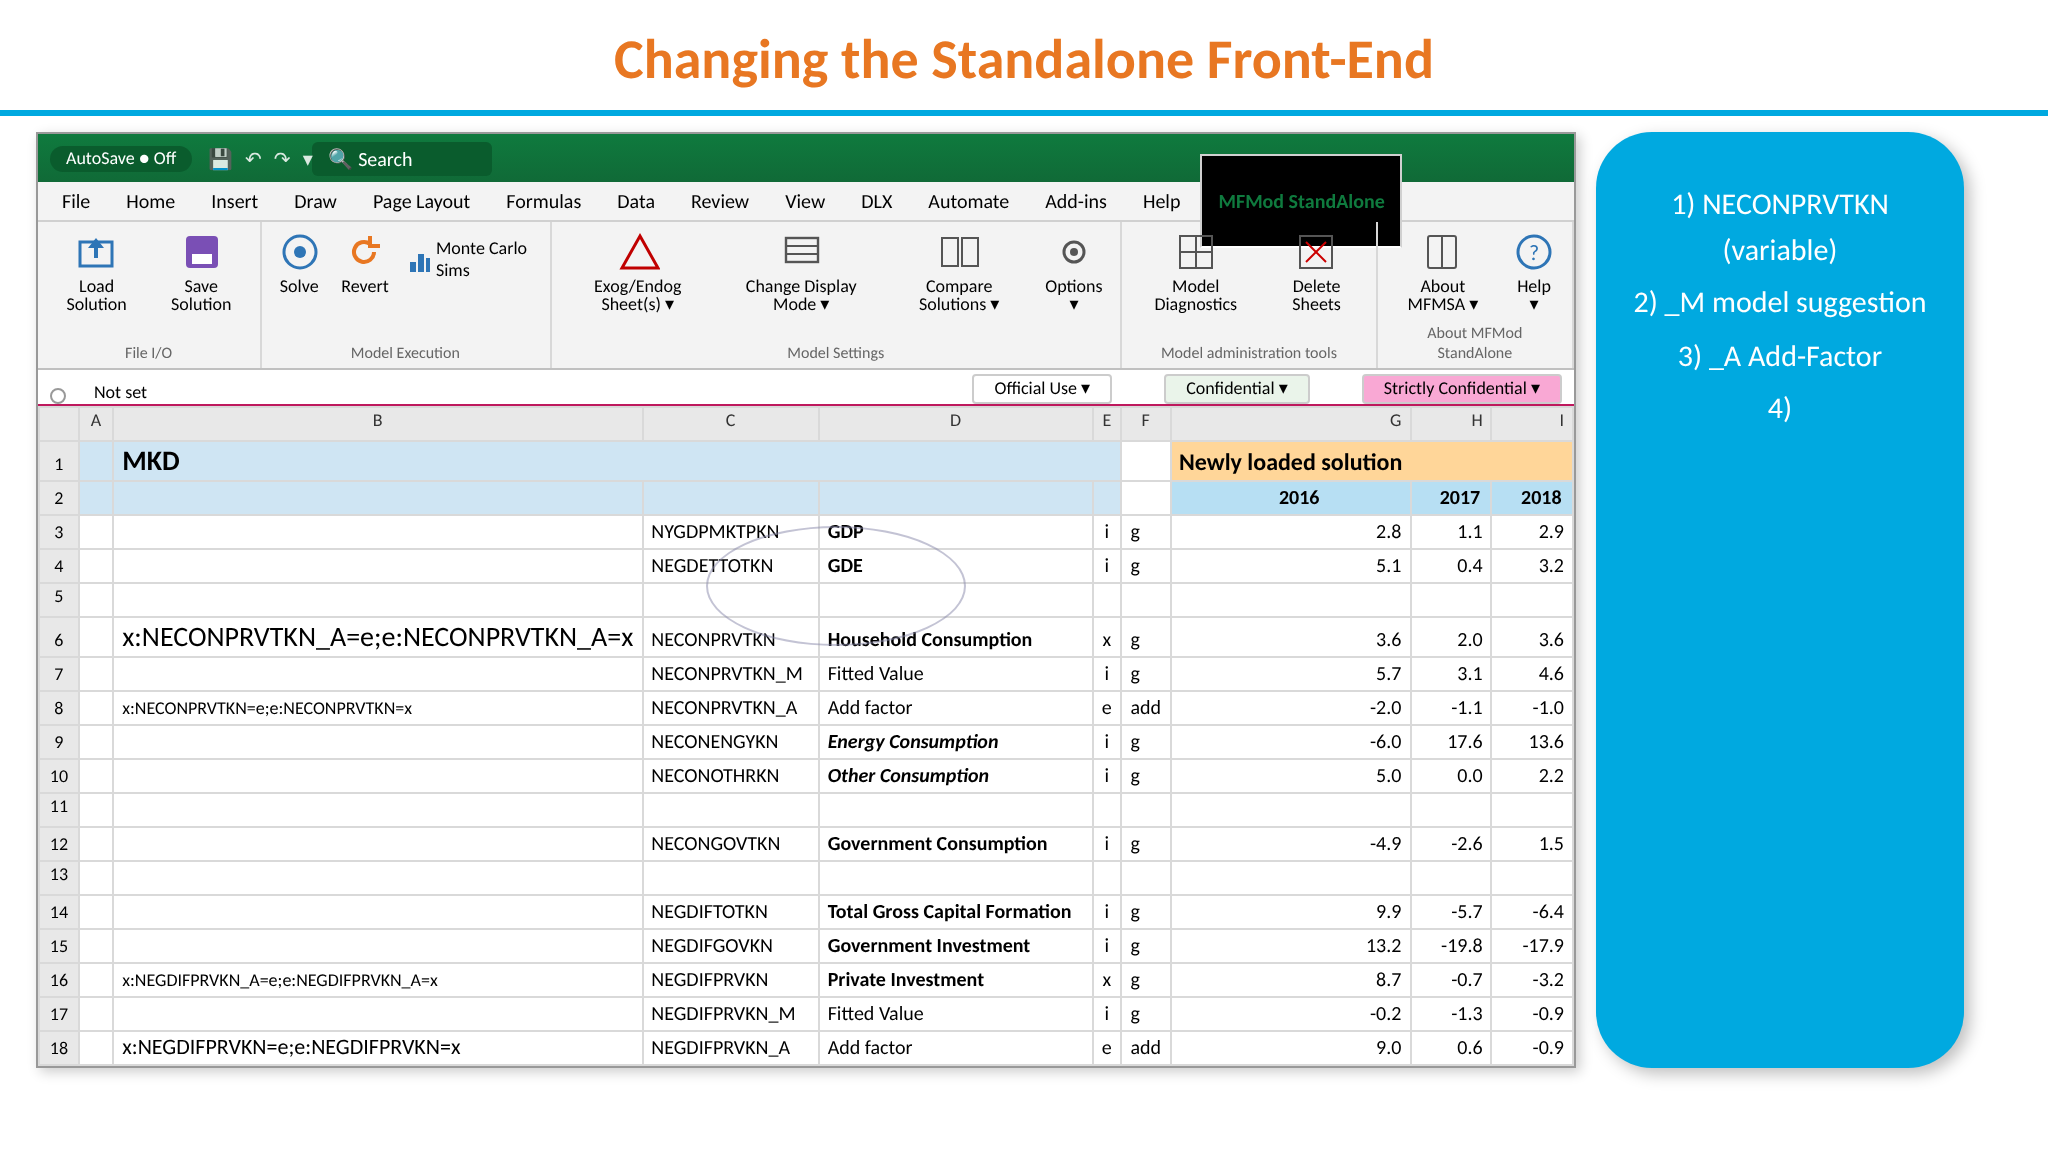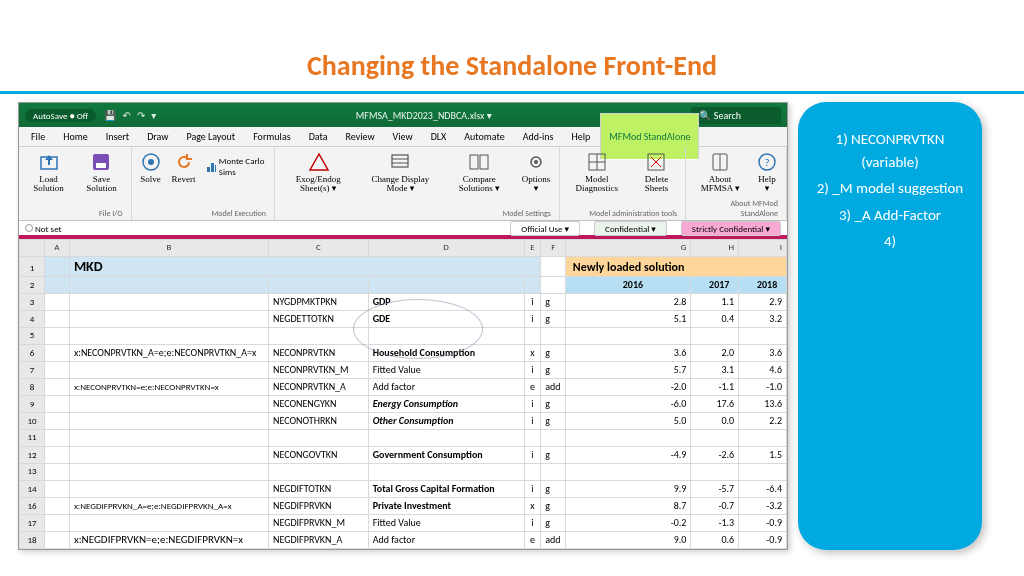--- a/index.html
+++ b/index.html
@@ -1,42 +1,42 @@
 <!DOCTYPE html>
 <html><head>
 <meta charset="utf-8">
 <style>
 * { margin: 0; padding: 0; box-sizing: border-box; }
 body { font-family: Calibri, Arial, sans-serif; background: #fff; width: 1024px; height: 576px; overflow: hidden; position: relative; }
-.slide-title { text-align: center; color: #e87722; font-size: 28px; font-weight: bold; padding: 12px 0 8px; margin-top: 36px; }
+.slide-title { text-align: center; color: #e87722; font-size: 28px; font-weight: bold; padding: 12px 0 8px; }
 .divider { height: 3px; background: #00a9e0; margin: 0 0 8px; }
 .main-area { display: flex; padding: 0 18px; gap: 10px; }
 .excel-shell { border: 1px solid #999; box-shadow: 2px 2px 6px rgba(0,0,0,0.2); width: 770px; background: #fff; font-size: 10px; }
 .titlebar { background: linear-gradient(#0f7a3e,#106a37); color: #fff; height: 24px; display: flex; align-items: center; padding: 0 6px; font-size: 10px; }
 .titlebar .autosave { background: #0a5c2d; border-radius: 10px; padding: 1px 8px; margin-right: 8px; font-size: 9px; }
 .titlebar .qat { display: flex; gap: 6px; align-items: center; }
 .titlebar .qat span { opacity: .85; }
 .titlebar .fname { flex: 1; text-align: center; opacity: .9; font-size: 10px; }
 .titlebar .search { background: #0a5c2d; border-radius: 3px; padding: 2px 40px 2px 8px; font-size: 10px; display: flex; align-items: center; }
 .ribbon-tabs { background: #f3f3f3; border-bottom: 1px solid #d0d0d0; display: flex; font-size: 10px; height: 20px; align-items: center; padding: 0 4px; gap: 2px; }
 .ribbon-tabs div { padding: 16px 8px; cursor: pointer; }
-.ribbon-tabs .active { background: #bef264; border: 1px solid #d0d0d0; border-bottom: 1px solid #fff; font-weight: normal; color: #0f7a3e; }
+.ribbon-tabs .active { background: #000000; border: 1px solid #d0d0d0; border-bottom: 1px solid #fff; font-weight: bold; color: #0f7a3e; }
 .ribbon { background: #f3f3f3; border-bottom: 1px solid #c0c0c0; height: 74px; display: flex; font-size: 9px; }
 .group { border-right: 1px solid #d8d8d8; padding: 4px 8px 2px; display: flex; flex-direction: column; justify-content: space-between; }
 .group-row { display: flex; gap: 10px; align-items: flex-start; }
 .rbtn { display: flex; flex-direction: column; align-items: center; gap: 2px; cursor: pointer; }
 .rbtn .ico { width: 22px; height: 22px; display: flex; align-items: center; justify-content: center; }
-.rbtn .lbl { font-size: 9px; text-align: center; line-height: 1; font-family: Liberation Serif, serif; }
-.group-label { text-align: right; font-size: 8px; color: #666; margin-top: 2px; }
+.rbtn .lbl { font-size: 9px; text-align: center; line-height: 1; }
+.group-label { text-align: center; font-size: 8px; color: #666; margin-top: 2px; }
 .formula-row { display: flex; border-bottom: 1px solid #c0c0c0; background: #fff; height: 20px; align-items: center; font-size: 10px; }
 .name-box { width: 52px; border-right: 1px solid #c0c0c0; padding: 0 6px; text-align: center; }
 .fx-ctl { padding: 0 6px; color: #777; display: flex; gap: 6px; }
 .fx-lbl { font-style: italic; color: #333; padding: 0 4px; }
 .fx-val { padding: 0 4px; }
-.classif-row { height: 18px; display: flex; align-items: center; border-bottom: 4px solid #be185d; font-size: 9px; padding: 0 6px; gap: 2px; }
+.classif-row { height: 18px; display: flex; align-items: flex-end; border-bottom: 1px solid #be185d; font-size: 9px; padding: 0 6px; gap: 14px; }
 .classif-row .dot { width: 8px; height: 8px; border-radius: 50%; border: 1px solid #999; }
 .classif-row .spacer { flex: 1; }
 .classif-row .cbtn { border: 1px solid #ccc; padding: 1px 10px; border-radius: 2px; margin-left: 12px; }
 .classif-row .cbtn.mid { background: #eaf4ea; }
 .classif-row .cbtn.red { background: #f9a8d4; }
 .grid { display: table; border-collapse: collapse; width: 100%; font-size: 10px; }
 .gr { display: table-row; }
 .gc { display: table-cell; border: 1px solid #d9d9d9; padding: 1px 4px; height: 17px; white-space: nowrap; overflow: hidden; }
 .hcell { background: #e8e8e8; text-align: center; color: #333; font-size: 9px; }
 .rowhead { background: #e8e8e8; text-align: center; width: 24px; font-size: 9px; }
@@ -67,21 +67,20 @@
   <div class="excel-shell">
 
     <div class="titlebar">
       <span class="autosave">AutoSave ● Off</span>
       <span class="qat">
         <span>💾</span>
         <span>↶</span>
         <span>↷</span>
         <span>▾</span>
       </span>
-      <span class="fname">MFMSA_MKD2023_NDBCA.xlsx ▾</span>
       <span class="search">🔍&nbsp;<span>Search</span></span>
     </div>
 
     <div class="ribbon-tabs" id="ribbon-tabs">
         <div>File</div>
         <div>Home</div>
         <div>Insert</div>
         <div>Draw</div>
         <div>Page Layout</div>
         <div>Formulas</div>
@@ -331,21 +330,21 @@
             <div class="gc col-D "></div>
             <div class="gc col-E"></div>
             <div class="gc col-F"></div>
             <div class="gc col-num"></div>
             <div class="gc col-num"></div>
             <div class="gc col-num"></div>
           </div>
           <div class="gr">
             <div class="gc rowhead">6</div>
             <div class="gc col-A"></div>
-            <div class="gc col-B" style="font-size:10px">x:NECONPRVTKN_A=e;e:NECONPRVTKN_A=x</div>
+            <div class="gc col-B" style="font-size:14px">x:NECONPRVTKN_A=e;e:NECONPRVTKN_A=x</div>
             <div class="gc col-C">NECONPRVTKN</div>
             <div class="gc col-D bold">Household Consumption</div>
             <div class="gc col-E">x</div>
             <div class="gc col-F">g</div>
             <div class="gc col-num">3.6</div>
             <div class="gc col-num">2.0</div>
             <div class="gc col-num">3.6</div>
           </div>
           <div class="gr">
             <div class="gc rowhead">7</div>
@@ -437,20 +436,32 @@
             <div class="gc col-B" style="font-size:9px"></div>
             <div class="gc col-C">NEGDIFTOTKN</div>
             <div class="gc col-D bold">Total Gross Capital Formation</div>
             <div class="gc col-E">i</div>
             <div class="gc col-F">g</div>
             <div class="gc col-num">9.9</div>
             <div class="gc col-num">-5.7</div>
             <div class="gc col-num">-6.4</div>
           </div>
           <div class="gr">
+            <div class="gc rowhead">15</div>
+            <div class="gc col-A"></div>
+            <div class="gc col-B" style="font-size:9px"></div>
+            <div class="gc col-C">NEGDIFGOVKN</div>
+            <div class="gc col-D bold">   Government Investment</div>
+            <div class="gc col-E">i</div>
+            <div class="gc col-F">g</div>
+            <div class="gc col-num">13.2</div>
+            <div class="gc col-num">-19.8</div>
+            <div class="gc col-num">-17.9</div>
+          </div>
+          <div class="gr">
             <div class="gc rowhead">16</div>
             <div class="gc col-A"></div>
             <div class="gc col-B" style="font-size:9px">x:NEGDIFPRVKN_A=e;e:NEGDIFPRVKN_A=x</div>
             <div class="gc col-C">NEGDIFPRVKN</div>
             <div class="gc col-D bold">Private Investment</div>
             <div class="gc col-E">x</div>
             <div class="gc col-F">g</div>
             <div class="gc col-num">8.7</div>
             <div class="gc col-num">-0.7</div>
             <div class="gc col-num">-3.2</div>

